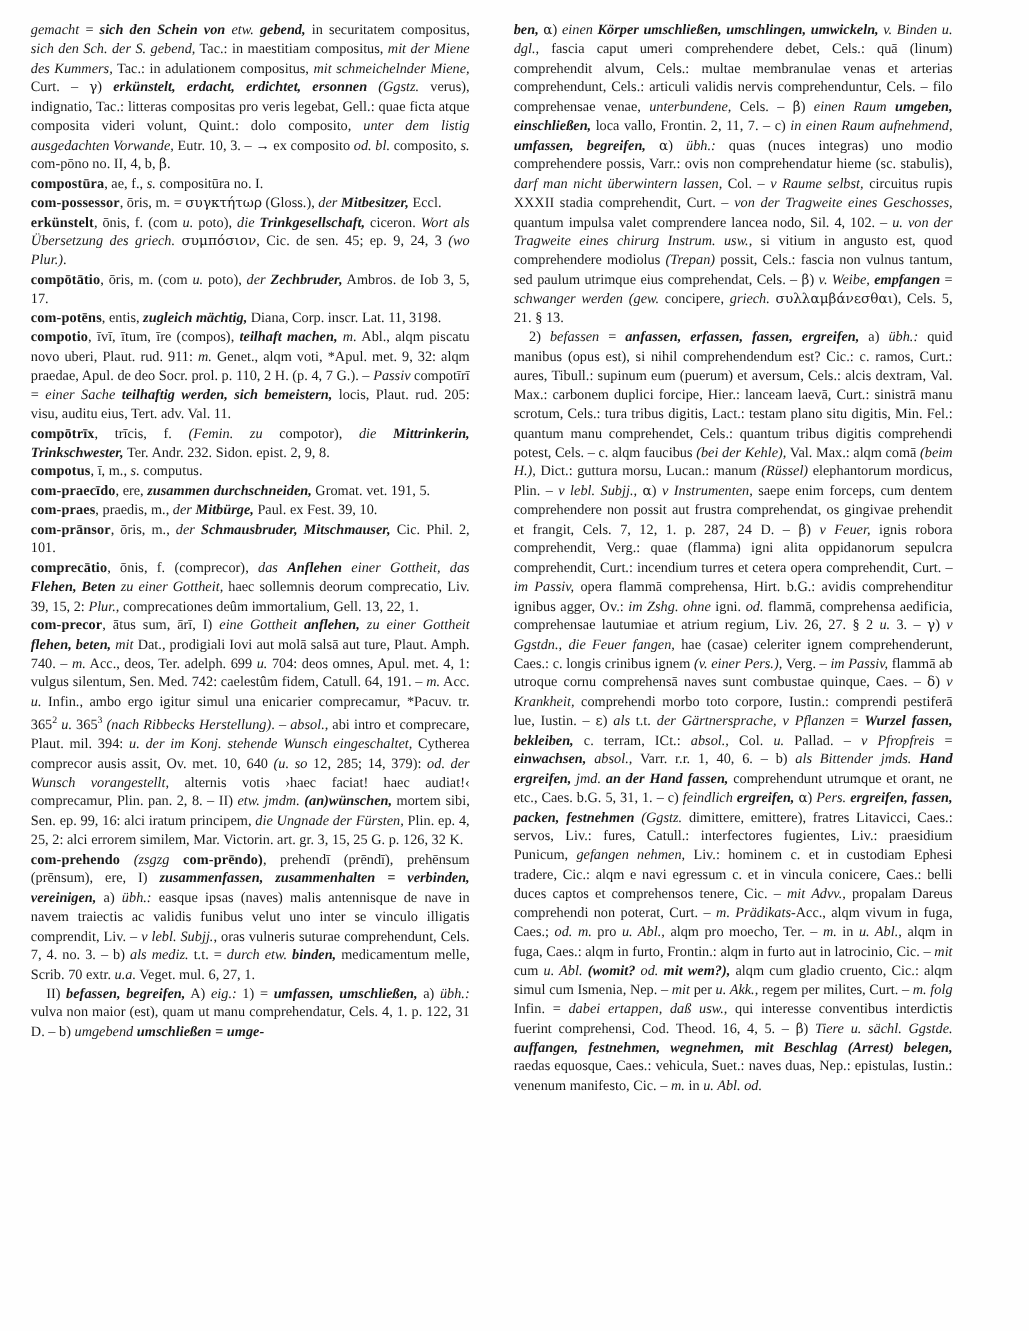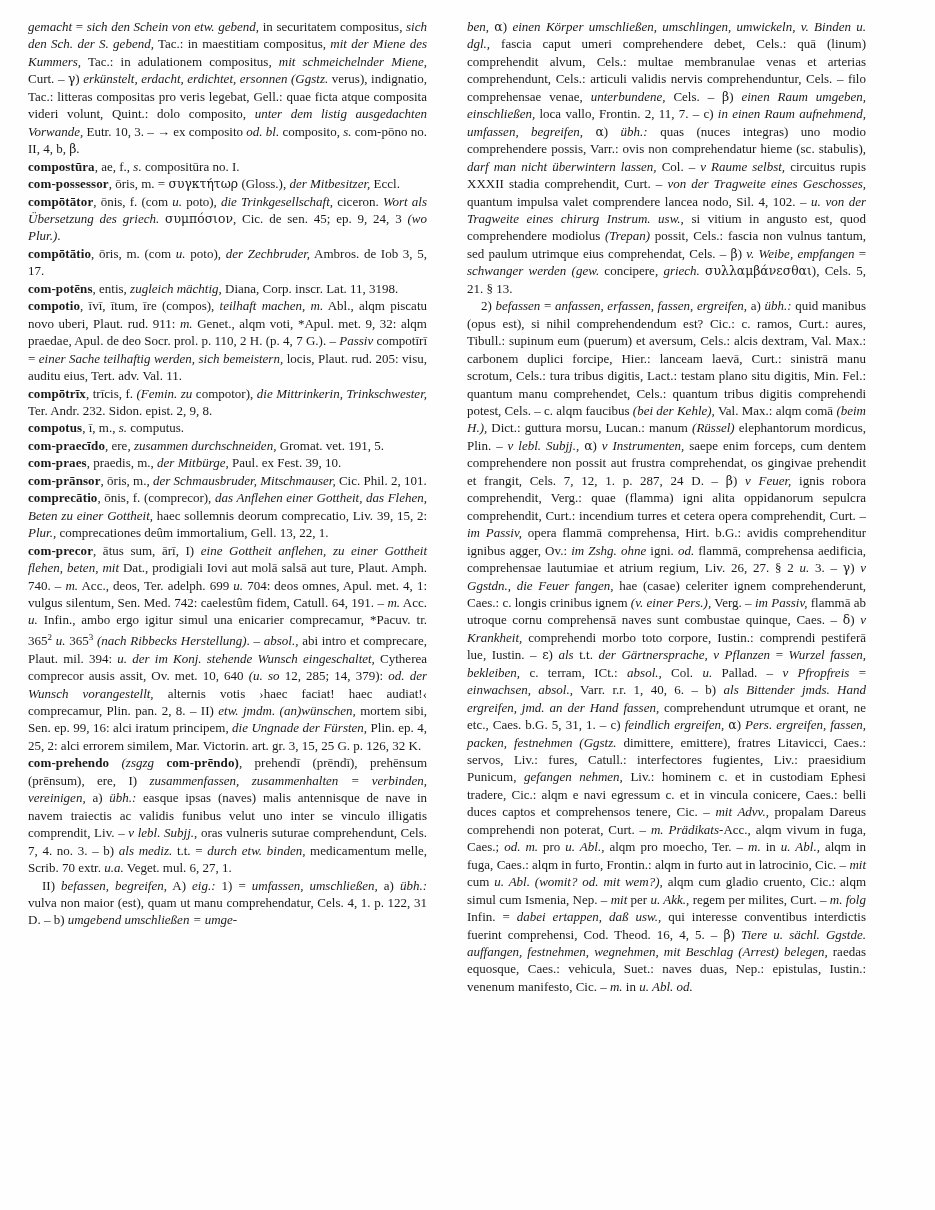--- a/index.html
+++ b/index.html
@@ -48,21 +48,21 @@
   p.entry {
     text-indent: 0;
   }
   p.cont {
     text-indent: 0;
   }
   p.indent {
     text-indent: 14px;
   }
   i  { font-style: italic; font-weight: normal; }
-  .bi { font-weight: normal; font-style: italic; margin-top: 23px; }
+  .bi { font-weight: bold; font-style: italic; margin-top: 23px; }
   .hw { font-weight: bold; letter-spacing: 0.1px; }
   .gk { font-family: "DejaVu Serif", serif; font-size: 12.4px; }
   .sup { font-size: 9px; vertical-align: super; }
   .folio {
     position: absolute;
     left: 28px;
     top: 1218px;
     font-size: 14px;
     letter-spacing: 0.6px;
     color: #303030;
@@ -75,21 +75,21 @@
   <div class="columns">
 
     <div class="col">
 
       <p class="cont"><i>gemacht</i> = <span class="bi">sich den Schein von</span> <i>etw.</i> <span class="bi">gebend,</span> in securitatem compositus, <i>sich den Sch. der S. gebend,</i> Tac.: in maestitiam compositus, <i>mit der Miene des Kummers,</i> Tac.: in adulationem compositus, <i>mit schmeichelnder Miene,</i> Curt. – <span class="gk">γ</span>) <span class="bi">erkünstelt, erdacht, erdichtet, ersonnen</span> <i>(Ggstz.</i> verus), indignatio, Tac.: litteras compositas pro veris legebat, Gell.: quae ficta atque composita videri volunt, Quint.: dolo composito, <i>unter dem listig ausgedachten Vorwande,</i> Eutr. 10, 3. – → ex composito <i>od. bl.</i> composito, <i>s.</i> com-pōno no. II, 4, b, <span class="gk">β</span>.</p>
 
       <p class="entry"><span class="hw">compostūra</span>, ae, f., <i>s.</i> compositūra no. I.</p>
 
       <p class="entry"><span class="hw">com-possessor</span>, ōris, m. = <span class="gk">συγκτήτωρ</span> (Gloss.), <i>der</i> <span class="bi">Mitbesitzer,</span> Eccl.</p>
 
-      <p class="entry"><span class="hw">compōtātor</span>, ōnis, f. (com <i>u.</i> poto), <i>die</i> <span class="bi">Trinkgesellschaft,</span> ciceron. <i>Wort als Übersetzung des griech.</i> <span class="gk">συμπόσιον</span>, Cic. de sen. 45; ep. 9, 24, 3 <i>(wo Plur.)</i>.</p>
+      <p class="entry"><span class="hw">erkünstelt</span>, ōnis, f. (com <i>u.</i> poto), <i>die</i> <span class="bi">Trinkgesellschaft,</span> ciceron. <i>Wort als Übersetzung des griech.</i> <span class="gk">συμπόσιον</span>, Cic. de sen. 45; ep. 9, 24, 3 <i>(wo Plur.)</i>.</p>
 
       <p class="entry"><span class="hw">compōtātio</span>, ōris, m. (com <i>u.</i> poto), <i>der</i> <span class="bi">Zechbruder,</span> Ambros. de Iob 3, 5, 17.</p>
 
       <p class="entry"><span class="hw">com-potēns</span>, entis, <span class="bi">zugleich mächtig,</span> Diana, Corp. inscr. Lat. 11, 3198.</p>
 
       <p class="entry"><span class="hw">compotio</span>, īvī, ītum, īre (compos), <span class="bi">teilhaft machen,</span> <i>m.</i> Abl., alqm piscatu novo uberi, Plaut. rud. 911: <i>m.</i> Genet., alqm voti, *Apul. met. 9, 32: alqm praedae, Apul. de deo Socr. prol. p. 110, 2 H. (p. 4, 7 G.). – <i>Passiv</i> compotīrī = <i>einer Sache</i> <span class="bi">teilhaftig werden, sich bemeistern,</span> locis, Plaut. rud. 205: visu, auditu eius, Tert. adv. Val. 11.</p>
 
 
       <p class="entry"><span class="hw">compōtrīx</span>, trīcis, f. <i>(Femin. zu</i> compotor), <i>die</i> <span class="bi">Mittrinkerin, Trinkschwester,</span> Ter. Andr. 232. Sidon. epist. 2, 9, 8.</p>
 

